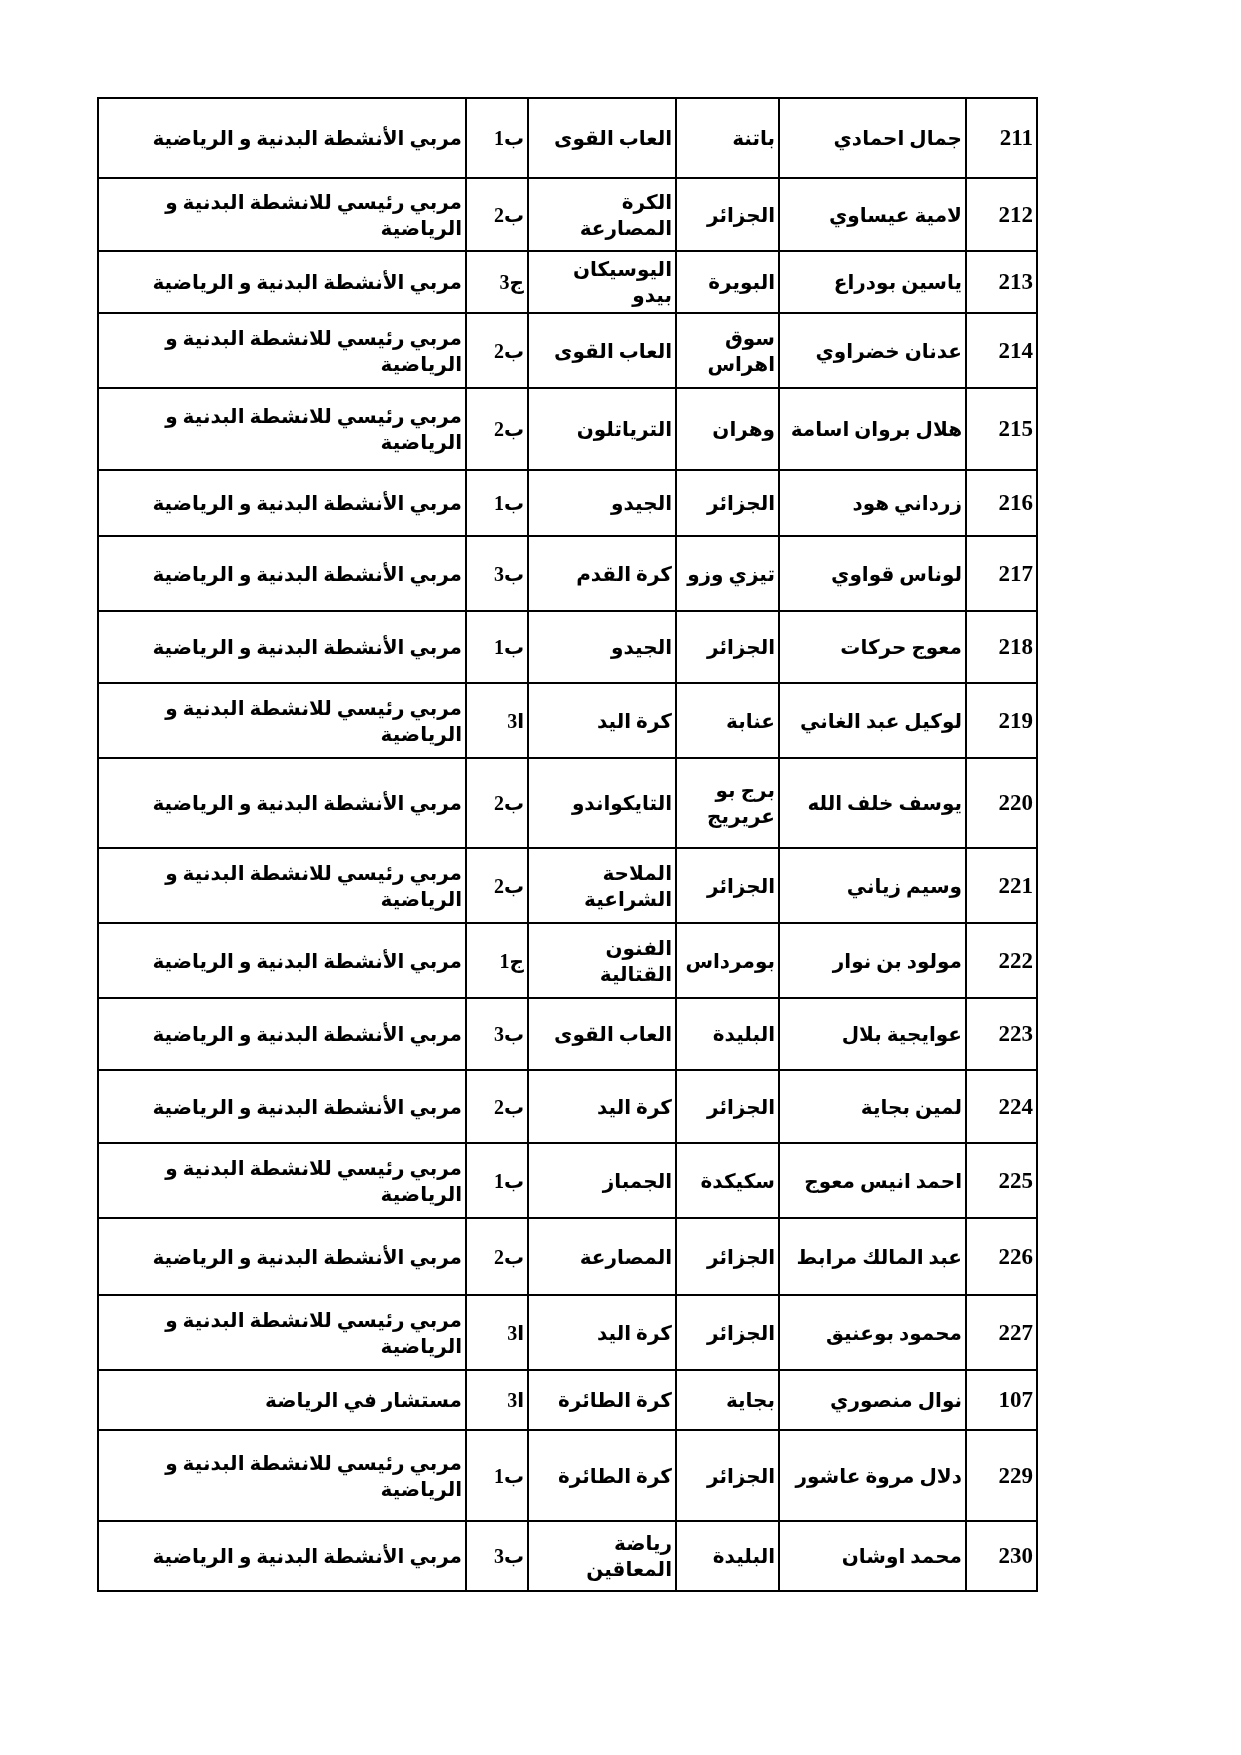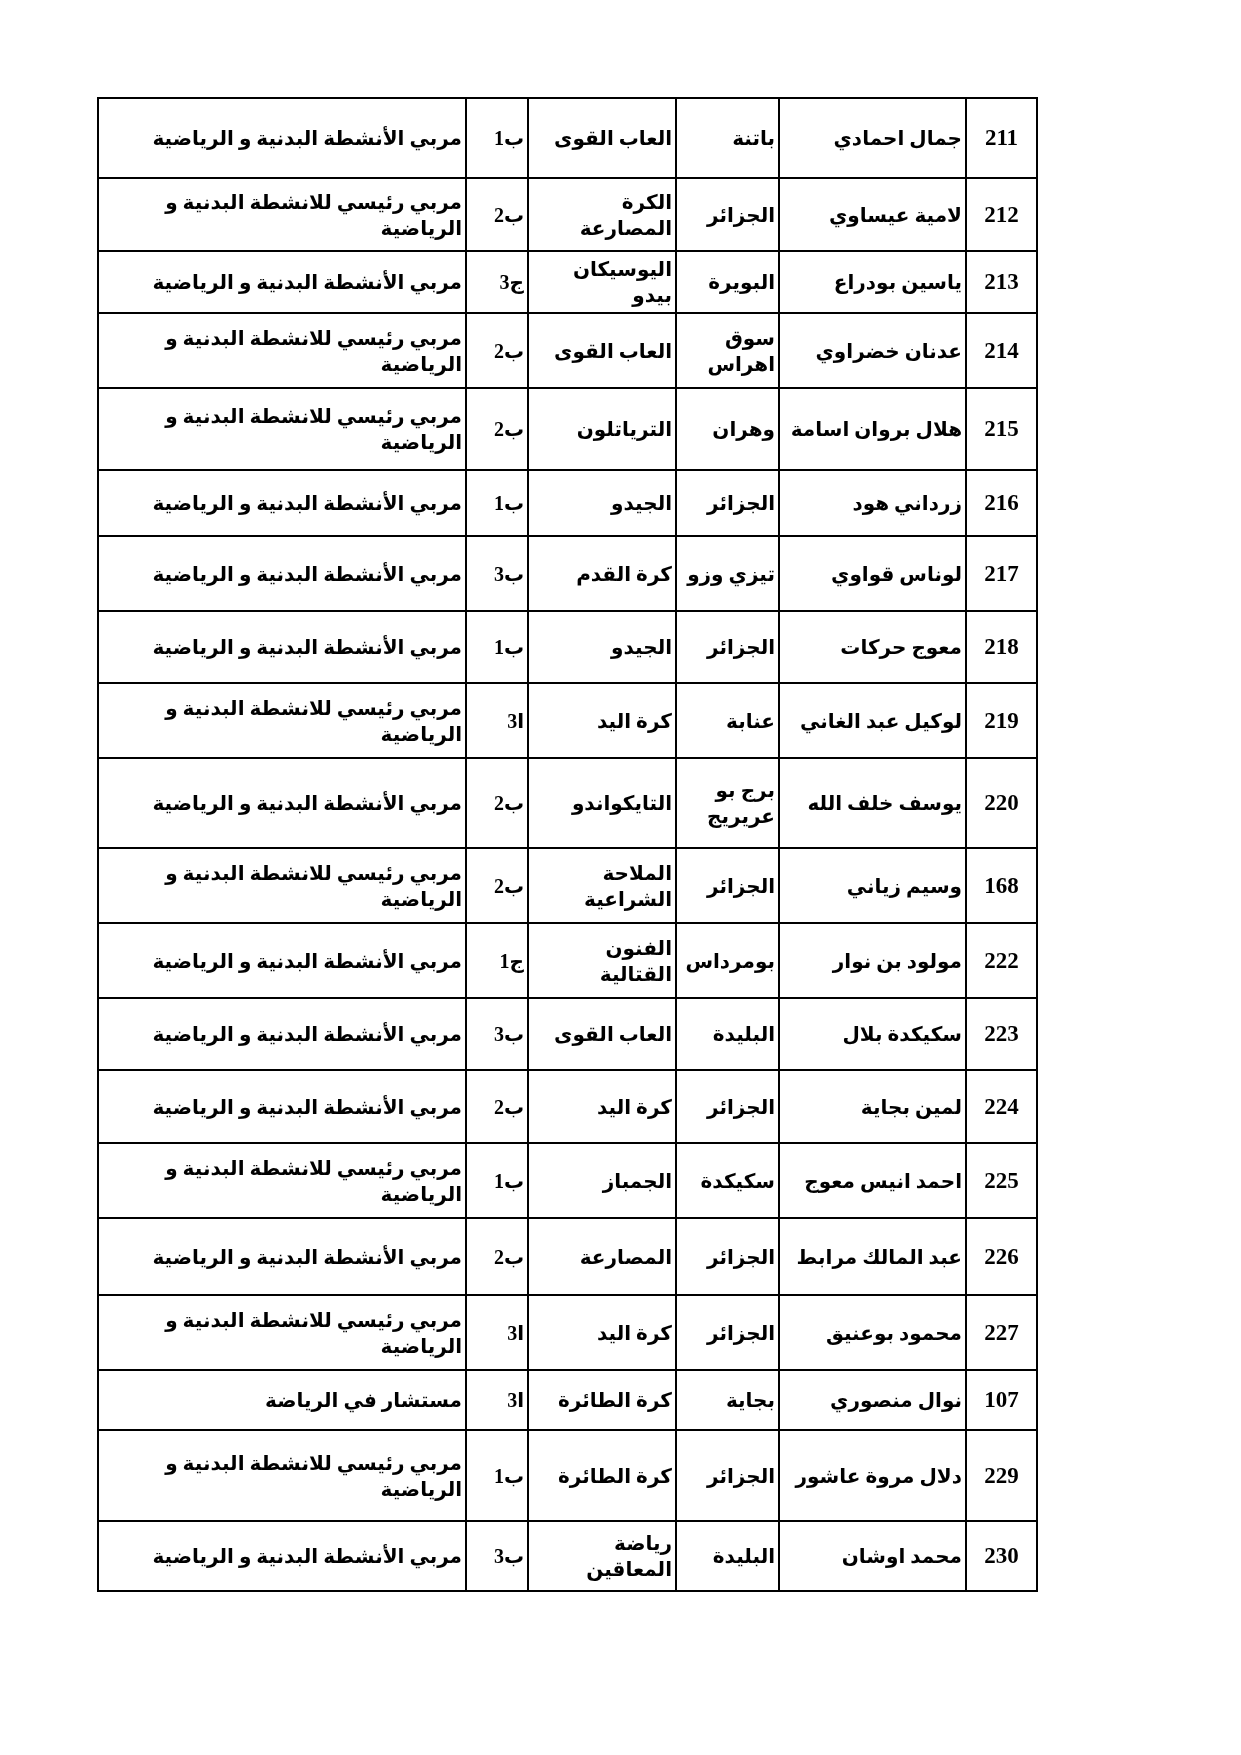--- a/index.html
+++ b/index.html
@@ -36,21 +36,20 @@
   }
   
   col.c-number { width: 71px; }
   col.c-name   { width: 187px; }
   col.c-city   { width: 103px; }
   col.c-sport  { width: 148px; }
   col.c-grade  { width: 62px; }
   col.c-title  { width: 368px; }
 
   td.col-number {
-    text-align: center;
     font-size: 23px;
     font-family: "Liberation Serif", "DejaVu Sans", serif;
   }
   td.col-name, td.col-city, td.col-sport, td.col-title {
     text-align: right;
     font-size: 20px;
     line-height: 1.3;
   }
   td.col-grade {
     font-size: 20px;
@@ -170,39 +169,39 @@
         <tr>
           <td class="col-number">220</td>
           <td class="col-name">يوسف خلف الله</td>
           <td class="col-city">برج بو
 عريريج</td>
           <td class="col-sport">التايكواندو</td>
           <td class="col-grade">ب2</td>
           <td class="col-title">مربي  الأنشطة البدنية و الرياضية</td>
         </tr>
         <tr>
-          <td class="col-number">168</td>
+          <td class="col-number">221</td>
           <td class="col-name">وسيم زياني</td>
           <td class="col-city">الجزائر</td>
           <td class="col-sport">الملاحة
 الشراعية</td>
           <td class="col-grade">ب2</td>
           <td class="col-title">مربي رئيسي للانشطة البدنية و الرياضية</td>
         </tr>
         <tr>
           <td class="col-number">222</td>
           <td class="col-name">مولود بن نوار</td>
           <td class="col-city">بومرداس</td>
           <td class="col-sport">الفنون القتالية</td>
           <td class="col-grade">ج1</td>
           <td class="col-title">مربي  الأنشطة البدنية و الرياضية</td>
         </tr>
         <tr>
           <td class="col-number">223</td>
-          <td class="col-name">سكيكدة بلال</td>
+          <td class="col-name">عوايجية بلال</td>
           <td class="col-city">البليدة</td>
           <td class="col-sport">العاب القوى</td>
           <td class="col-grade">ب3</td>
           <td class="col-title">مربي  الأنشطة البدنية و الرياضية</td>
         </tr>
         <tr>
           <td class="col-number">224</td>
           <td class="col-name">لمين بجاية</td>
           <td class="col-city">الجزائر</td>
           <td class="col-sport">كرة اليد</td>

